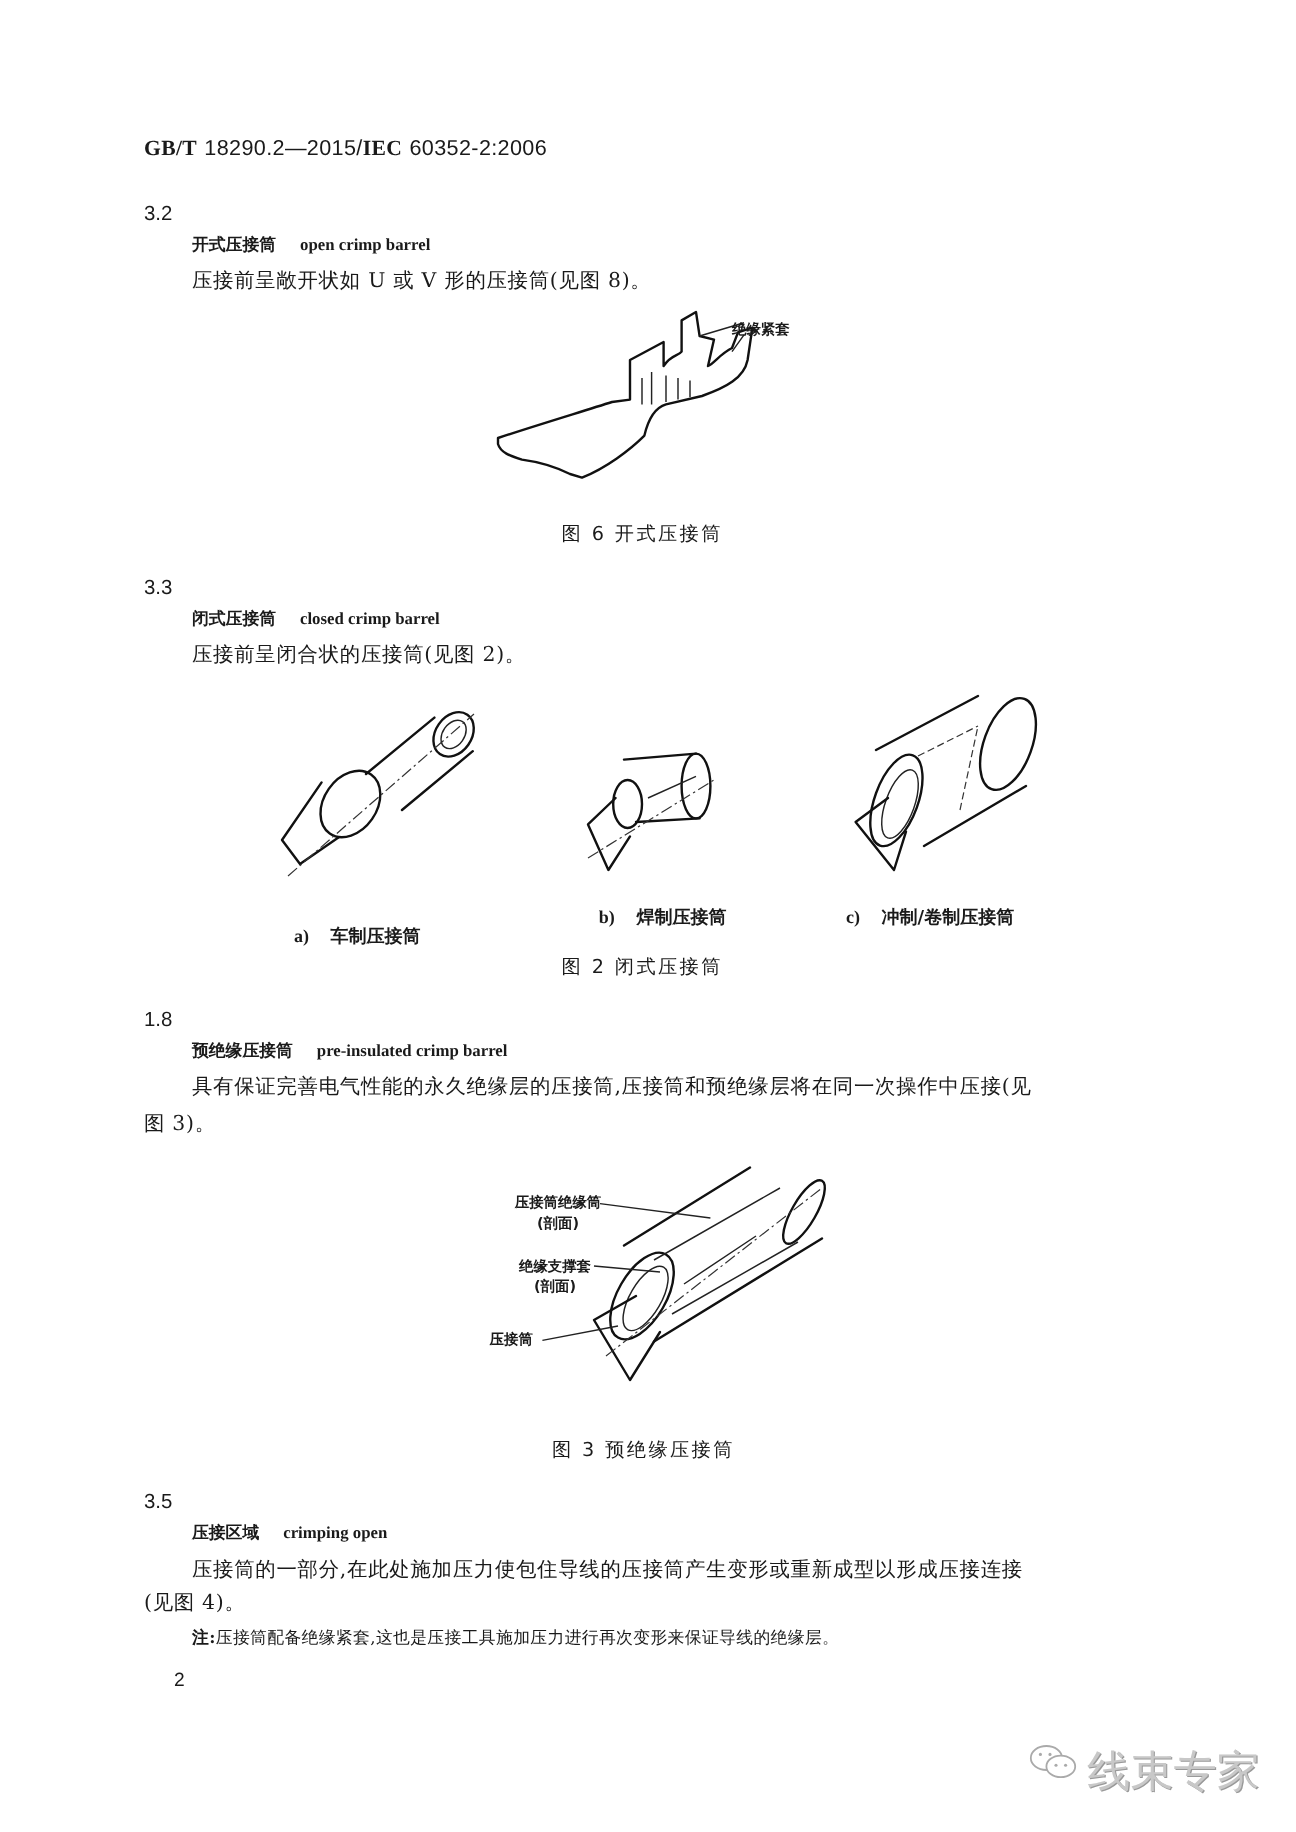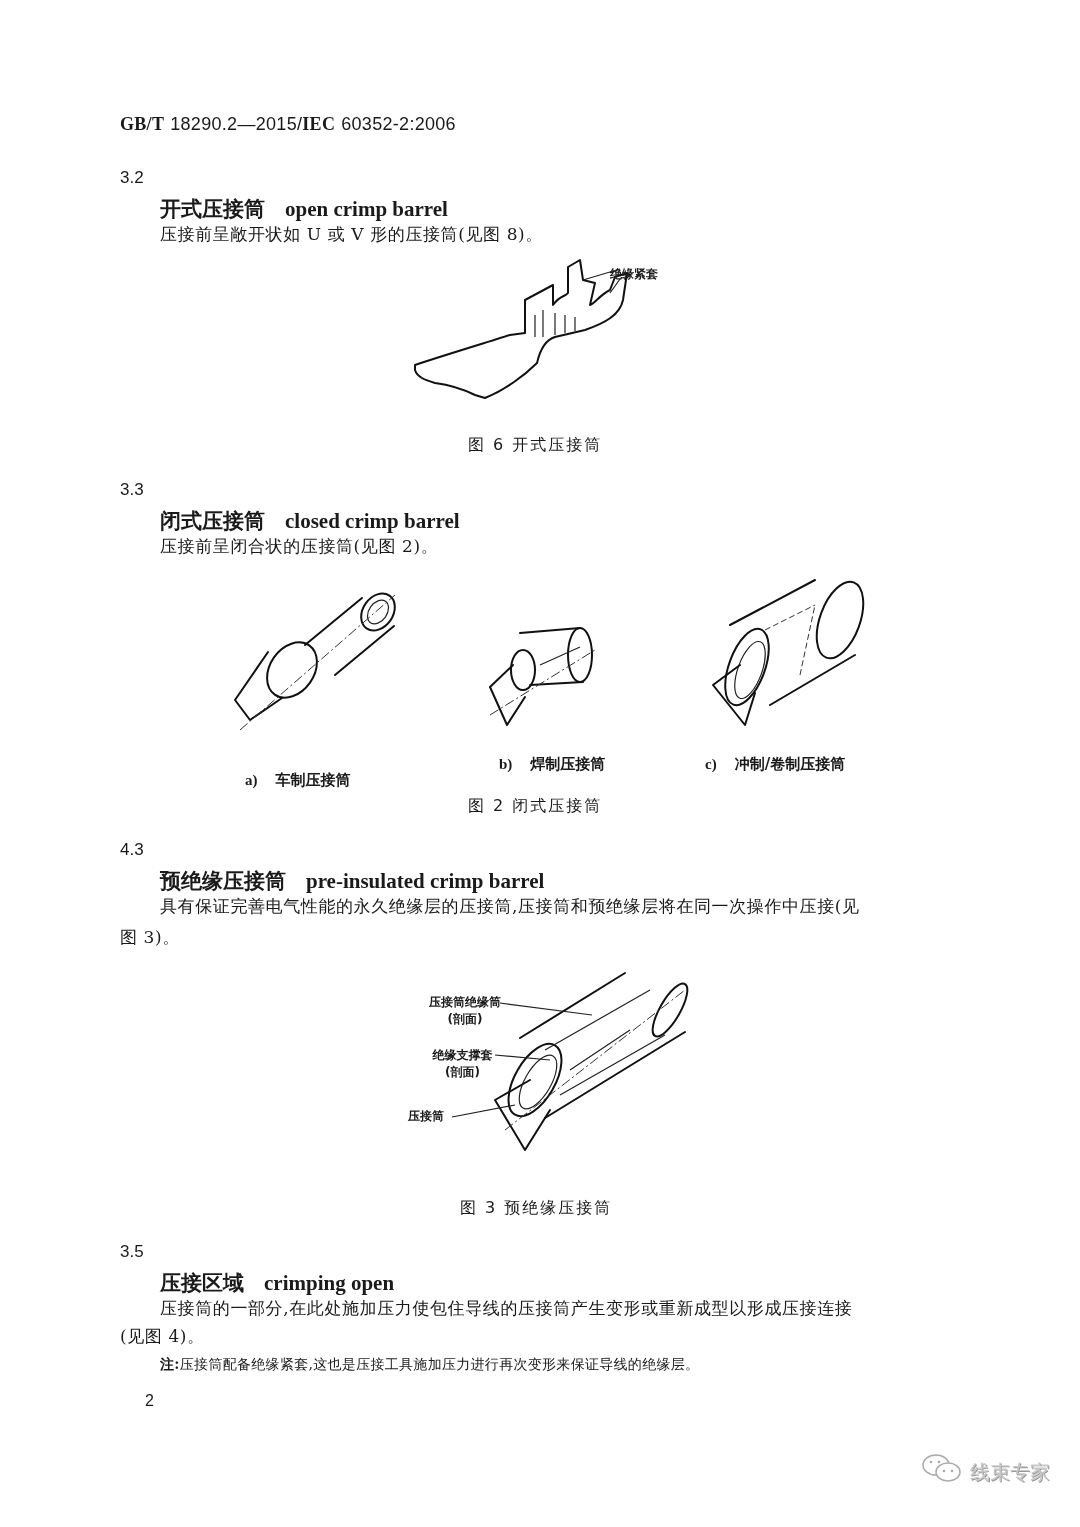--- a/index.html
+++ b/index.html
@@ -3,35 +3,35 @@
 <meta charset="utf-8">
 <style>
   html, body { margin: 0; padding: 0; background: #ffffff; }
   body { width: 1080px; height: 1527px; position: relative; overflow: hidden;
          font-family: "DejaVu Serif", "Liberation Serif", serif; color: #1a1a1a; }
   .abs { position: absolute; }
   .header { left: 120px; top: 113px; font-size: 18px; letter-spacing: 0.3px; }
   .header b { font-family: "Liberation Serif", serif; font-weight: bold; }
   .header .num { font-family: "Liberation Sans", sans-serif; }
   .secnum { font-family: "Liberation Sans", sans-serif; font-size: 17px; }
-  .term { font-size: 21px; font-weight: bold; }
+  .term { font-size: 14px; font-weight: bold; }
   .term .en { font-family: "Liberation Serif", serif; font-weight: bold; margin-left: 20px; }
   .def { font-size: 17px; letter-spacing: 0.6px; line-height: 29px; }
   .caption { font-family: "DejaVu Sans", "Liberation Sans", sans-serif; font-size: 16px; letter-spacing: 2px; }
   .subcap { font-family: "DejaVu Sans", sans-serif; font-size: 15px; font-weight: bold; }
   .subcap .lt { font-family: "Liberation Serif", serif; margin-right: 18px; }
   .lbl { font-family: "DejaVu Sans", sans-serif; font-size: 12px; font-weight: bold; text-align: center; line-height: 17px; }
   .note { font-size: 14px; letter-spacing: 0.3px; }
   .note b { font-weight: bold; }
   svg .ln { fill: none; stroke: #111; stroke-width: 2; stroke-linejoin: round; stroke-linecap: round; }
   svg .thin { fill: none; stroke: #222; stroke-width: 1.2; }
   svg .dash { fill: none; stroke: #333; stroke-width: 1; stroke-dasharray: 6 3; }
   svg .dashdot { fill: none; stroke: #333; stroke-width: 1; stroke-dasharray: 10 3 2 3; }
-  .watermark { right: 30px; top: 1452px; display: flex; align-items: flex-end; gap: 6px;
-               color: #c8c8c8; font-family: "DejaVu Sans", sans-serif; font-size: 20px;
+  .watermark { right: 30px; top: 1452px; display: flex; align-items: flex-start; gap: 6px;
+               color: #c8c8c8; font-family: "DejaVu Sans", sans-serif; font-size: 36px;
                text-shadow: 1px 1px 0 #999; }
 </style>
 </head>
 <body>
 
 <div class="abs header">
   <b>GB/T</b>
   <span class="num">18290.2—2015/</span><b>IEC</b>
   <span class="num">60352-2:2006</span>
 </div>
@@ -93,21 +93,21 @@
   <span class="lt">a)</span><span>车制压接筒</span>
 </div>
 <div class="abs subcap" style="left:483px; top:755px;padding-left:16px;">
   <span class="lt">b)</span><span>焊制压接筒</span>
 </div>
 <div class="abs subcap" style="left:705px; top:755px;">
   <span class="lt">c)</span><span>冲制/卷制压接筒</span>
 </div>
 <div class="abs caption" style="left:468px; top:796px;">图 2   闭式压接筒</div>
 
-<div class="abs secnum" style="left:120px; top:840px;">4.3</div>
+<div class="abs secnum" style="left:120px; top:840px;">1.8</div>
 <div class="abs term" style="left:160px; top:867px;">
   <span>预绝缘压接筒</span><span class="en">pre-insulated crimp barrel</span>
 </div>
 <div class="abs def" style="left:160px; top:892px;">具有保证完善电气性能的永久绝缘层的压接筒,压接筒和预绝缘层将在同一次操作中压接(见</div>
 <div class="abs def" style="left:120px; top:923px;">图 3)。</div>
 
 <div class="abs" style="left:490px; top:970px; width:200px; height:195px;">
   <svg width="200" height="195" viewBox="0 0 200 195">
     <ellipse class="ln" cx="180" cy="40" rx="10" ry="30" transform="rotate(30 180 40)"></ellipse>
     <path class="ln" d="M135,3 L30,68 M195,62 L55,148"></path>

